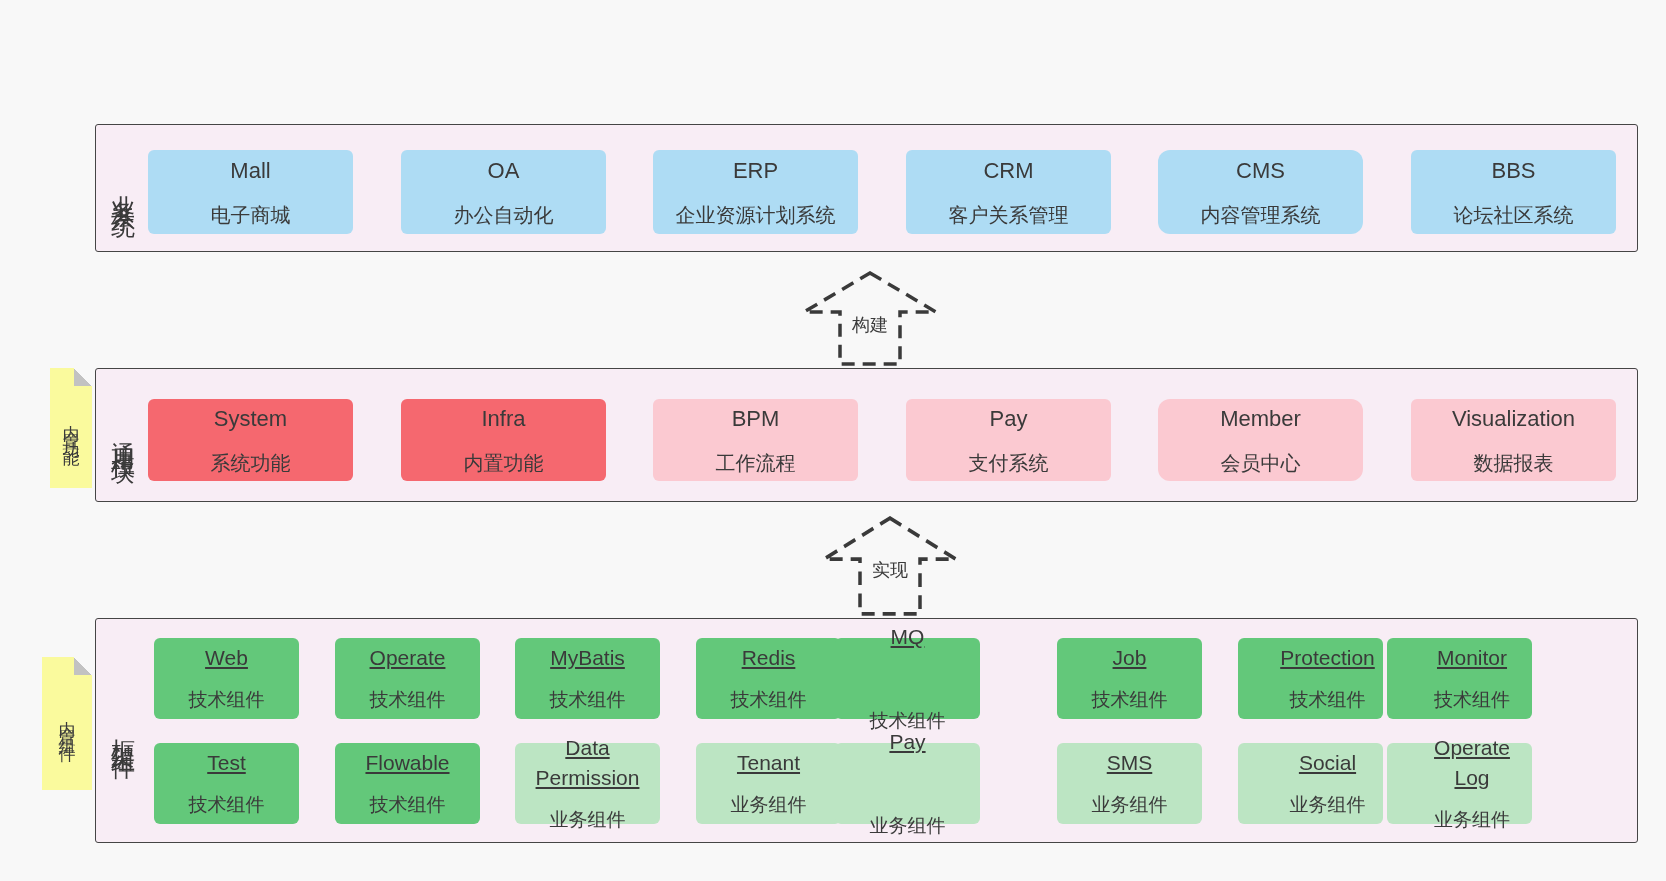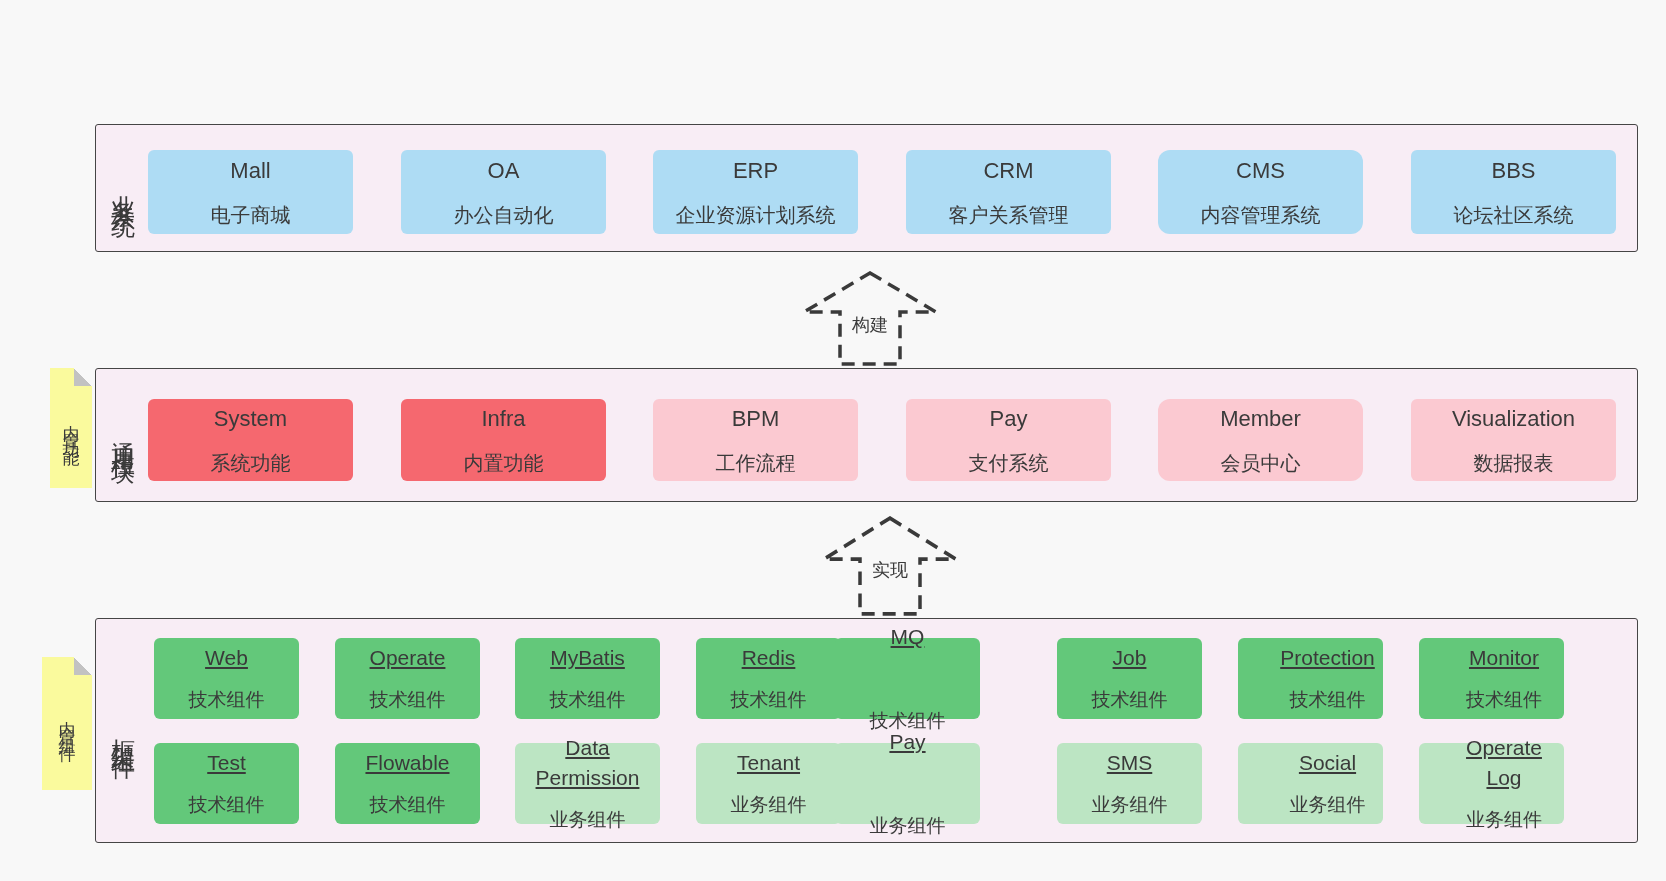--- a/index.html
+++ b/index.html
@@ -25,21 +25,21 @@
     display:flex;flex-direction:column;align-items:center;justify-content:center;
     text-align:center;line-height:1.42;padding:2px;box-sizing:border-box;
   }
   .band-1 .box,.band-2 .box{width:205px;}
   .band-1 .box{top:25px;height:84px;}
   .band-2 .box{top:30px;height:82px;}
   .band-3 .box{width:145px;height:81px;}
   .row-top .box,.box.row-top{top:19px;}
   .box.row-bot{top:124px;}
   .c1{left:52px;}.c2{left:305px;}.c3{left:557px;}.c4{left:810px;}.c5{left:1062px;border-radius:12px;}.c6{left:1315px;}
-  .g1{left:58px;}.g2{left:239px;}.g3{left:419px;}.g4{left:600px;}.g5{left:739px;gap:42px;}.g6{left:961px;}.g7{left:1142px;padding-left:36px;}.g8{left:1323px;padding-left:27px;}
+  .g1{left:58px;}.g2{left:239px;}.g3{left:419px;}.g4{left:600px;}.g5{left:739px;gap:42px;}.g6{left:961px;}.g7{left:1142px;padding-left:36px;}.g8{left:1291px;padding-left:27px;}
   .blue{background:#aedcf4;}
   .red{background:#f5686f;}
   .pink{background:#fbc9d1;}
   .green-dark{background:#63c87a;}
   .green-light{background:#bce5c3;}
   .box-title{font-size:22px;}
   .box-sub{font-size:20px;margin-top:15px;}
   .band-3 .box-title{font-size:21px;text-decoration:underline;}
   .band-3 .box-sub{font-size:19px;}
   .sticky{

